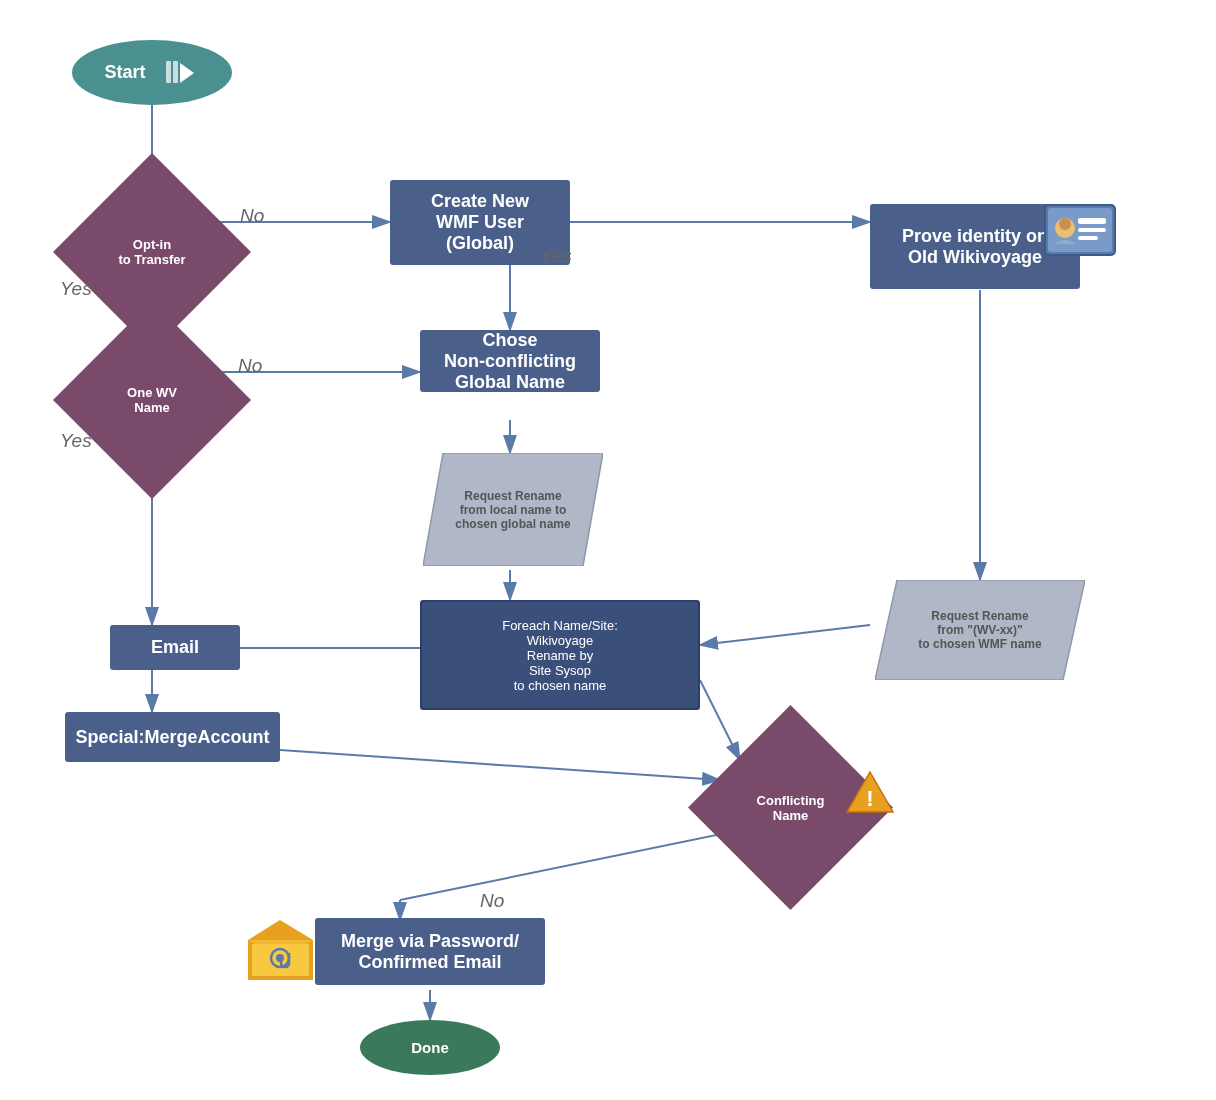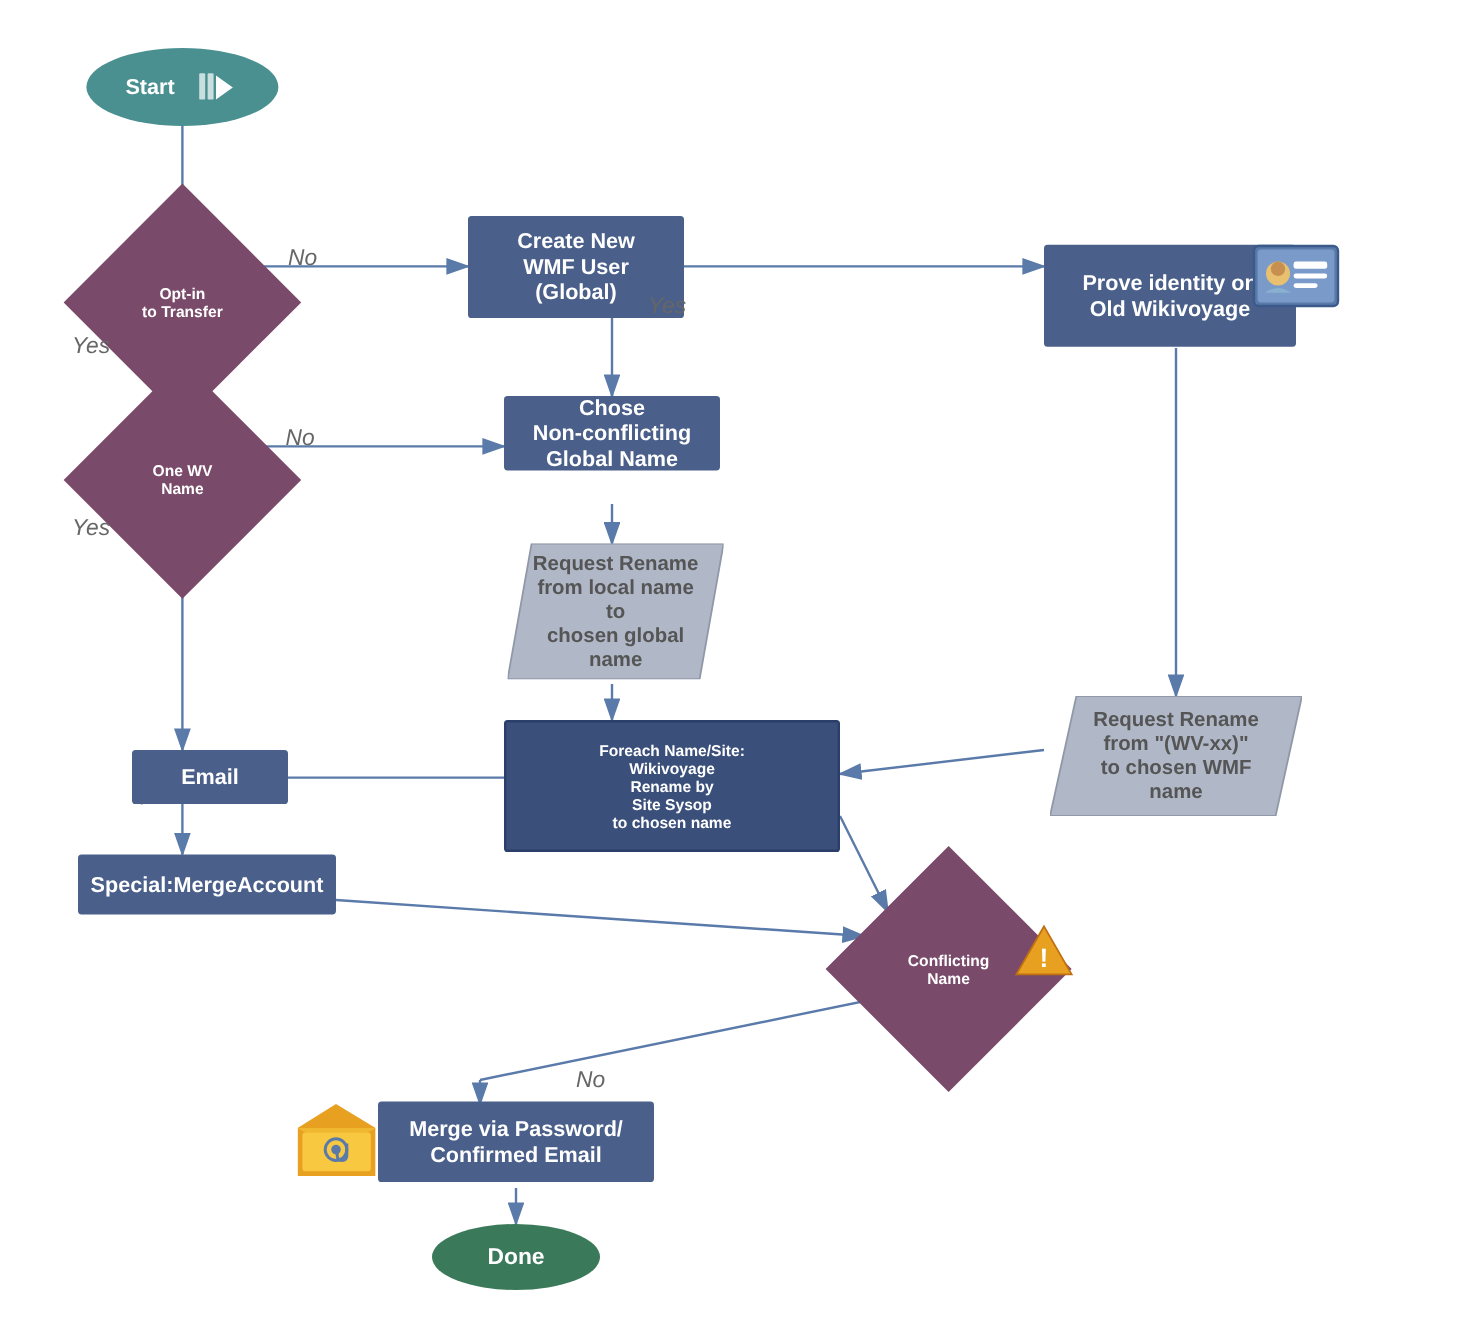--- a/index.html
+++ b/index.html
@@ -36,42 +36,42 @@
       background: #4a5f8a;
       color: #fff;
       font-weight: bold;
       font-size: 18px;
       border-radius: 3px;
       padding: 8px;
     }
     .node-rect-dark {
       background: #3a4f7a;
       color: #fff;
-      font-weight: bold;
+      font-weight: normal;
       font-size: 13px;
       border-radius: 3px;
       padding: 8px;
       border: 2px solid #2a3f6a;
     }
     .node-parallelogram {
       color: #555;
       font-size: 13px;
       font-weight: bold;
     }
     .node-parallelogram svg {
       position: absolute;
       top: 0; left: 0;
       width: 100%; height: 100%;
     }
     .node-parallelogram span {
       position: relative;
       z-index: 2;
       color: #555;
       font-weight: bold;
-      font-size: 17px;
+      font-size: 12px;
       text-align: center;
       padding: 0 18px;
     }
     .node-diamond {
       transform: rotate(45deg);
     }
     .node-diamond-inner {
       transform: rotate(-45deg);
       color: #fff;
       font-weight: bold;
@@ -84,21 +84,21 @@
       justify-content: center;
     }
     .diamond-purple {
       background: #7a4a6a;
     }
     .node-ellipse-done {
       background: #3a7a5a;
       border-radius: 50%;
       color: #fff;
       font-weight: bold;
-      font-size: 19px;
+      font-size: 15px;
     }
     
     #arrows {
       position: absolute;
       top: 0; left: 0;
       width: 1216px;
       height: 1100px;
       pointer-events: none;
     }
     .arrow-label {

